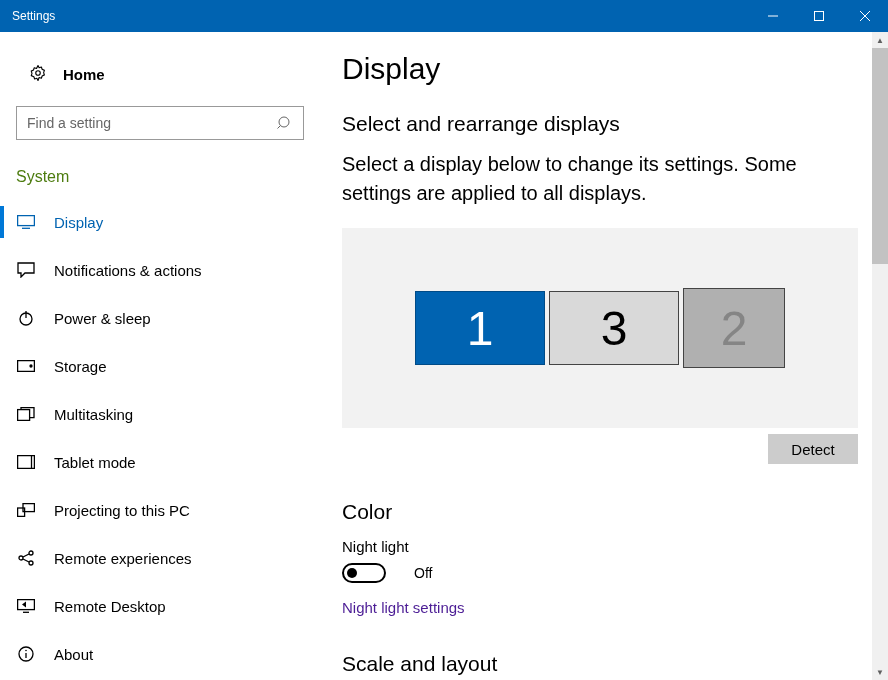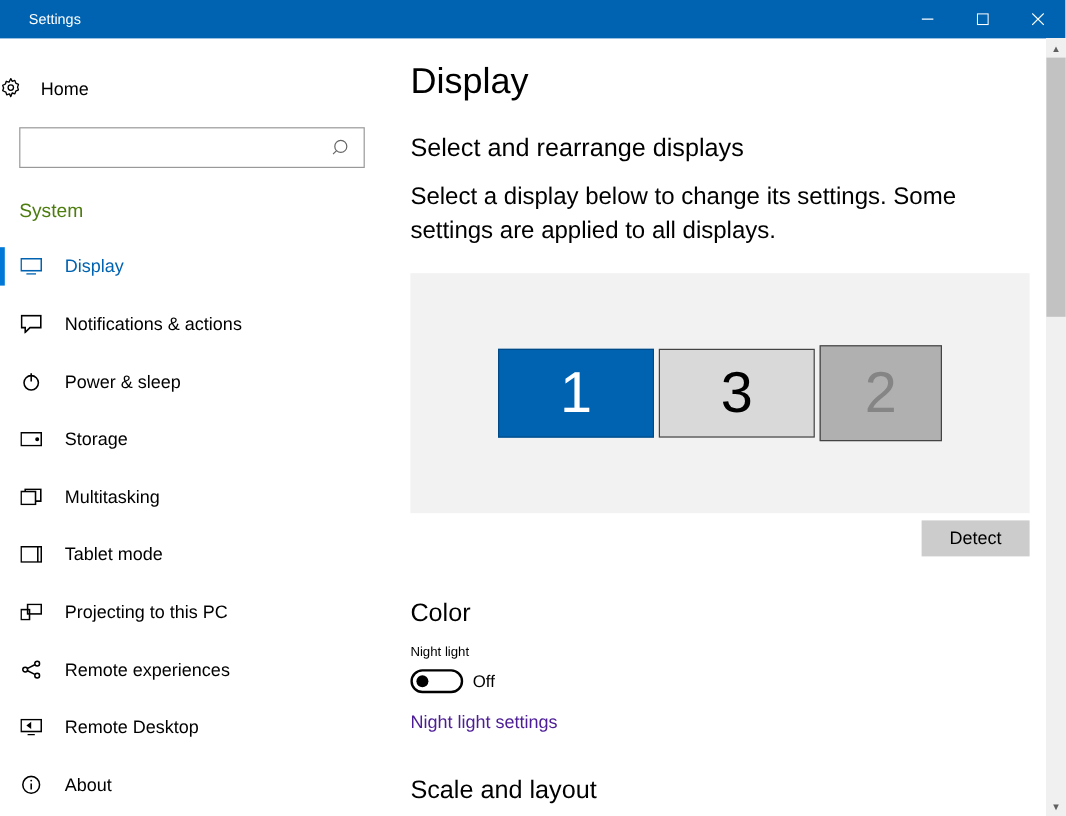--- a/index.html
+++ b/index.html
@@ -11,21 +11,21 @@
       background: #ffffff;
       font-size: 14px;
       color: #000;
     }
     .titlebar {
       height: 32px;
       background: #0063b1;
       color: #fff;
       display: flex;
       align-items: center;
-      padding-left: 24px;
+      padding-left: 12px;
     }
     .titlebar-title { font-size: 12px; }
     .window-controls {
       margin-left: auto;
       display: flex;
       height: 100%;
     }
     .win-btn {
       width: 46px;
       height: 100%;
@@ -42,23 +42,24 @@
     }
     .sidebar {
       width: 320px;
       padding-top: 20px;
       flex-shrink: 0;
     }
     .home-row {
       display: flex;
       align-items: center;
       height: 44px;
-      padding-left: 0;
+      padding-left: 29px;
       gap: 16px;
       cursor: default;
+      font-weight: bold;
     }
     .home-row .label { font-size: 15px; }
     .search-wrap {
       padding: 10px 16px 18px 16px;
     }
     .search-box {
       position: relative;
       border: 1px solid #999;
       height: 34px;
       display: flex;
@@ -171,27 +172,27 @@
     .btn {
       background: #ccc;
       border: none;
       font-size: 15px;
       width: 90px;
       height: 30px;
       font-family: inherit;
       cursor: default;
     }
     .field-label {
-      font-size: 11px;
+      font-size: 15px;
       margin-bottom: 8px;
     }
     .toggle-row {
       display: flex;
       align-items: center;
-      gap: 8px;
+      gap: 28px;
       margin-bottom: 16px;
     }
     .toggle {
       width: 44px;
       height: 20px;
       border: 2px solid #000;
       border-radius: 10px;
       position: relative;
     }
     .toggle::after {
@@ -274,20 +275,21 @@
         <svg width="18" height="18" viewBox="0 0 24 24" fill="none" stroke="#000" stroke-width="1.5">
           <circle cx="12" cy="12" r="3"></circle>
           <path d="M12 2l1.5 3 3-1 1 3 3 1.5-1 3 1 3-3 1.5-1 3-3-1L12 22l-1.5-3-3 1-1-3L3 15.5l1-3-1-3L6 8l1-3 3 1z" stroke-linejoin="round"></path>
         </svg>
       </span>
       <span class="label">Home</span>
     </div>
 
     <div class="search-wrap">
       <div class="search-box">
+        <input type="text" placeholder="Find a setting" style="">
         <span class="search-icon">
           <svg width="16" height="16" viewBox="0 0 16 16" fill="none" stroke="#666" stroke-width="1">
             <circle cx="7" cy="7" r="5"></circle>
               <line x1="3.5" y1="10.5" x2="0.5" y2="13.5"></line>
           </svg>
         </span>
       </div>
     </div>
 
     <div class="section-title">System</div>

